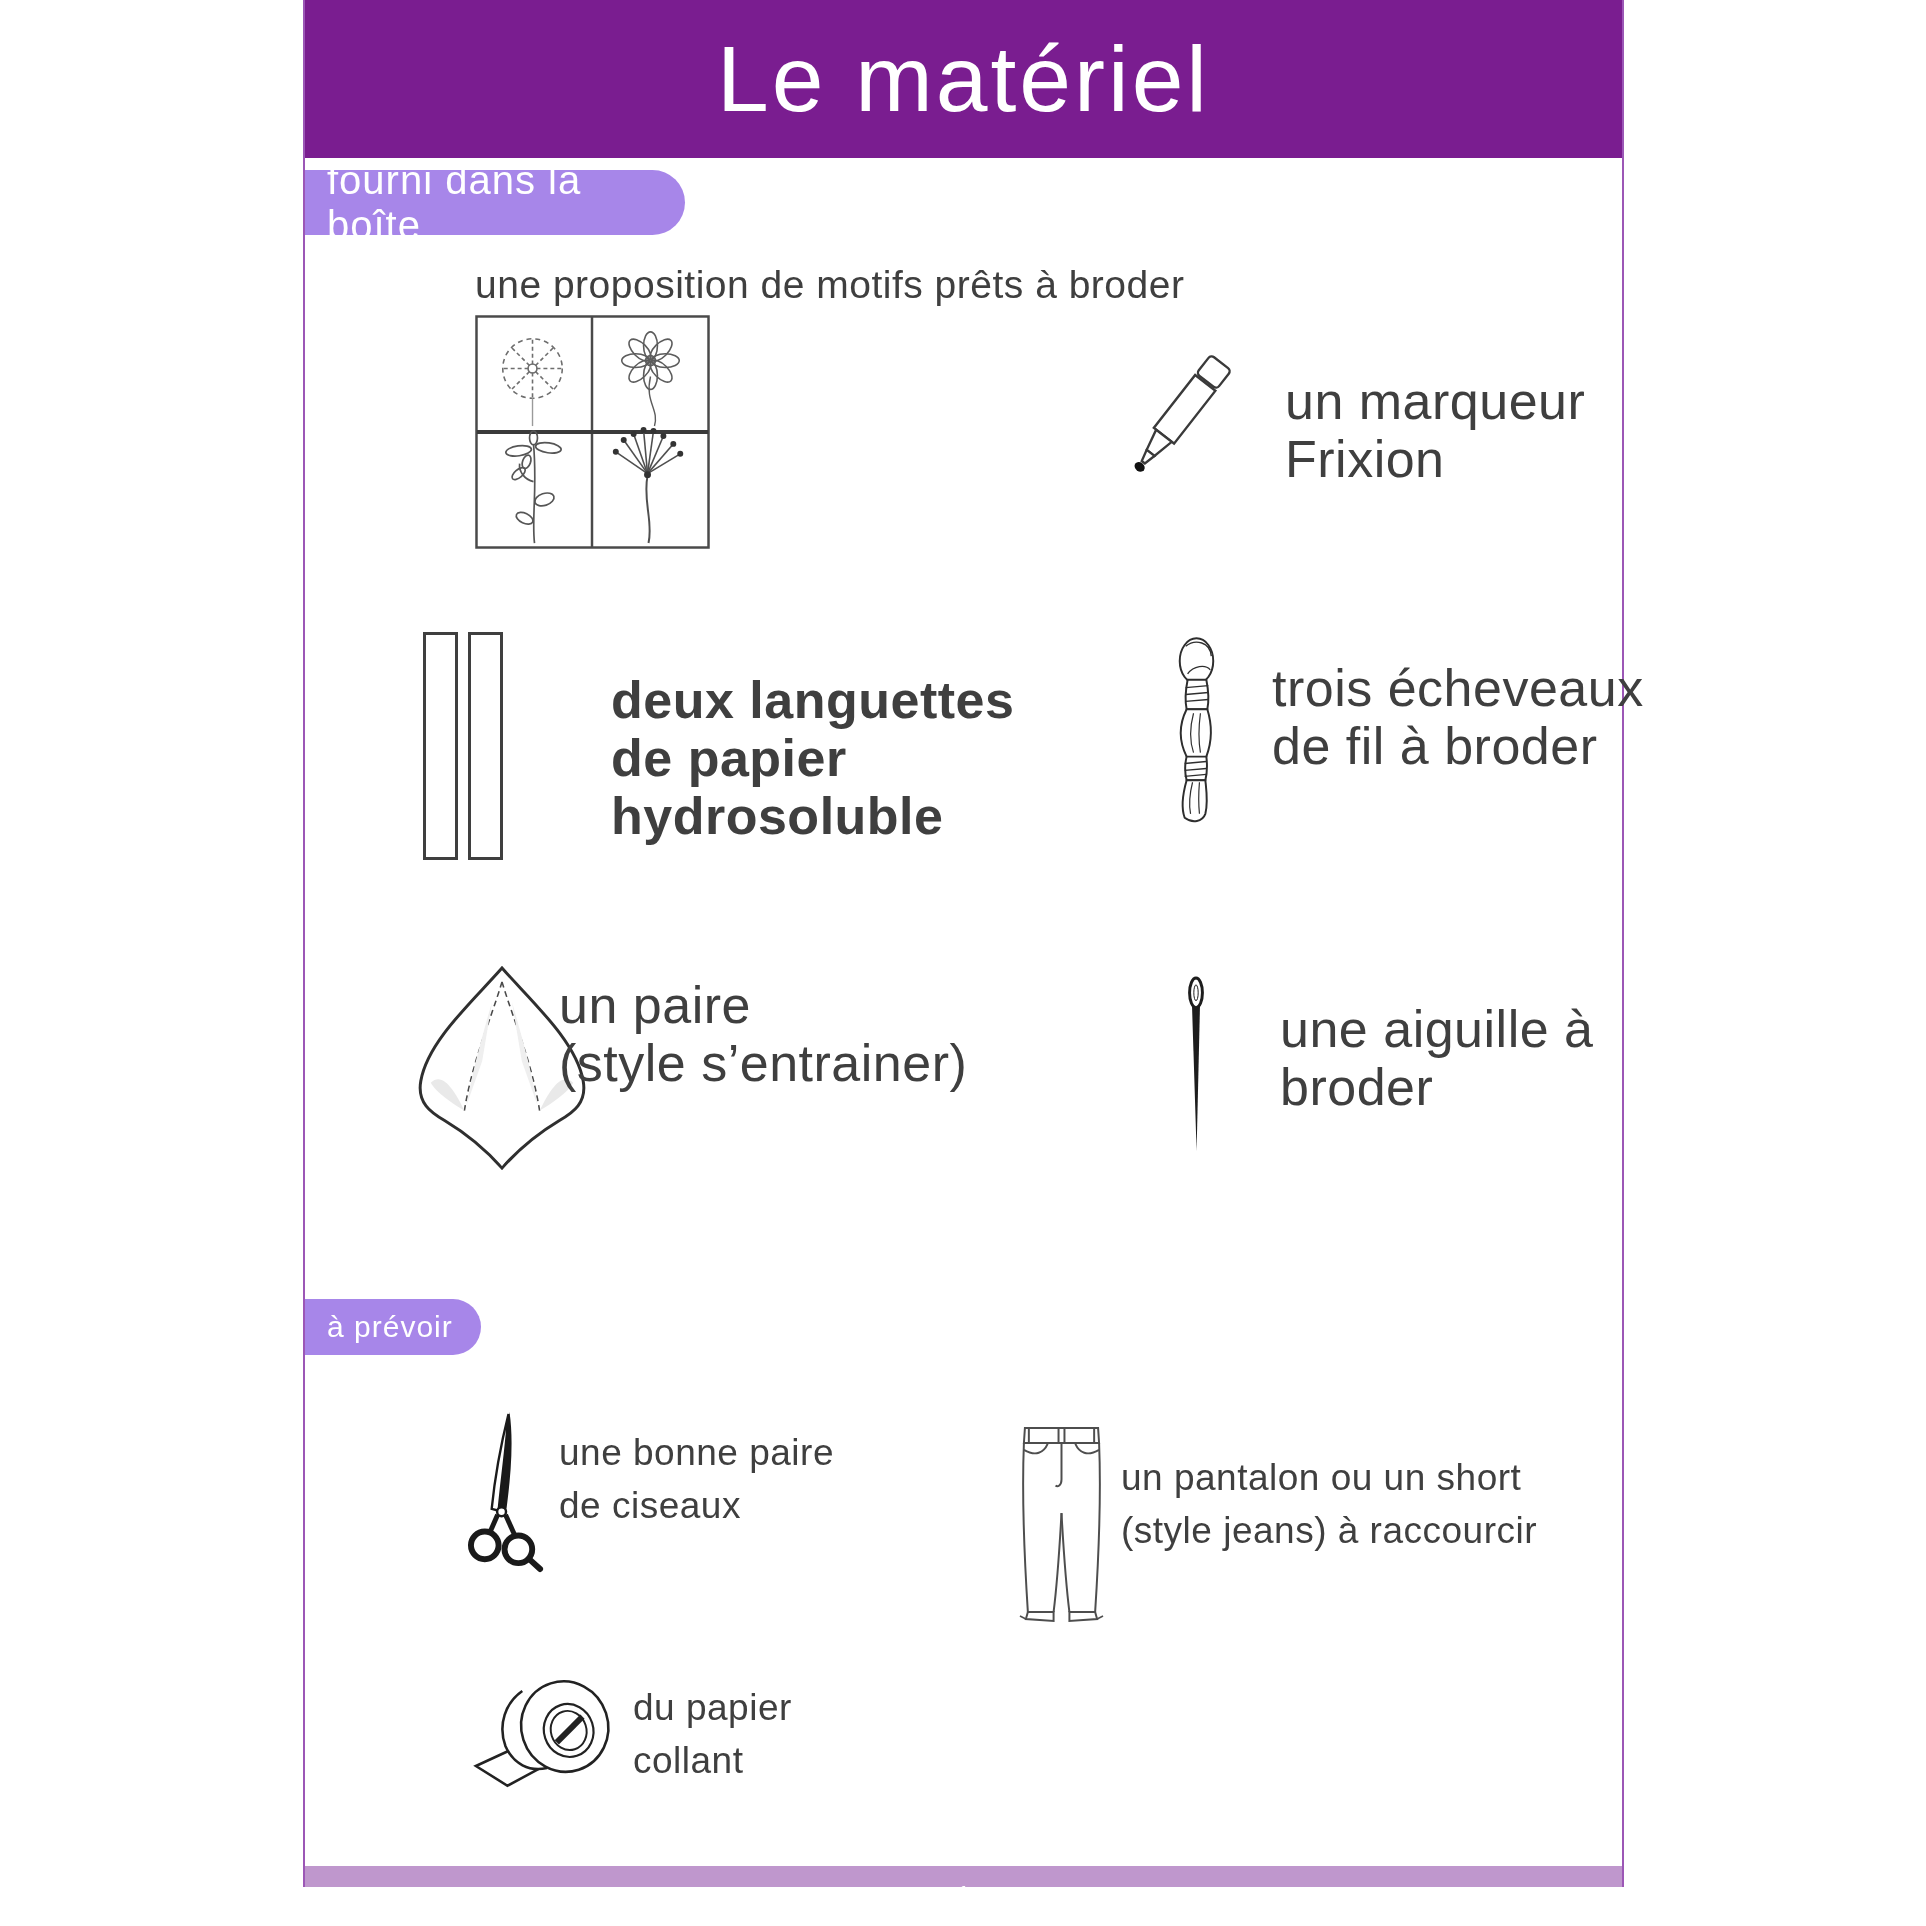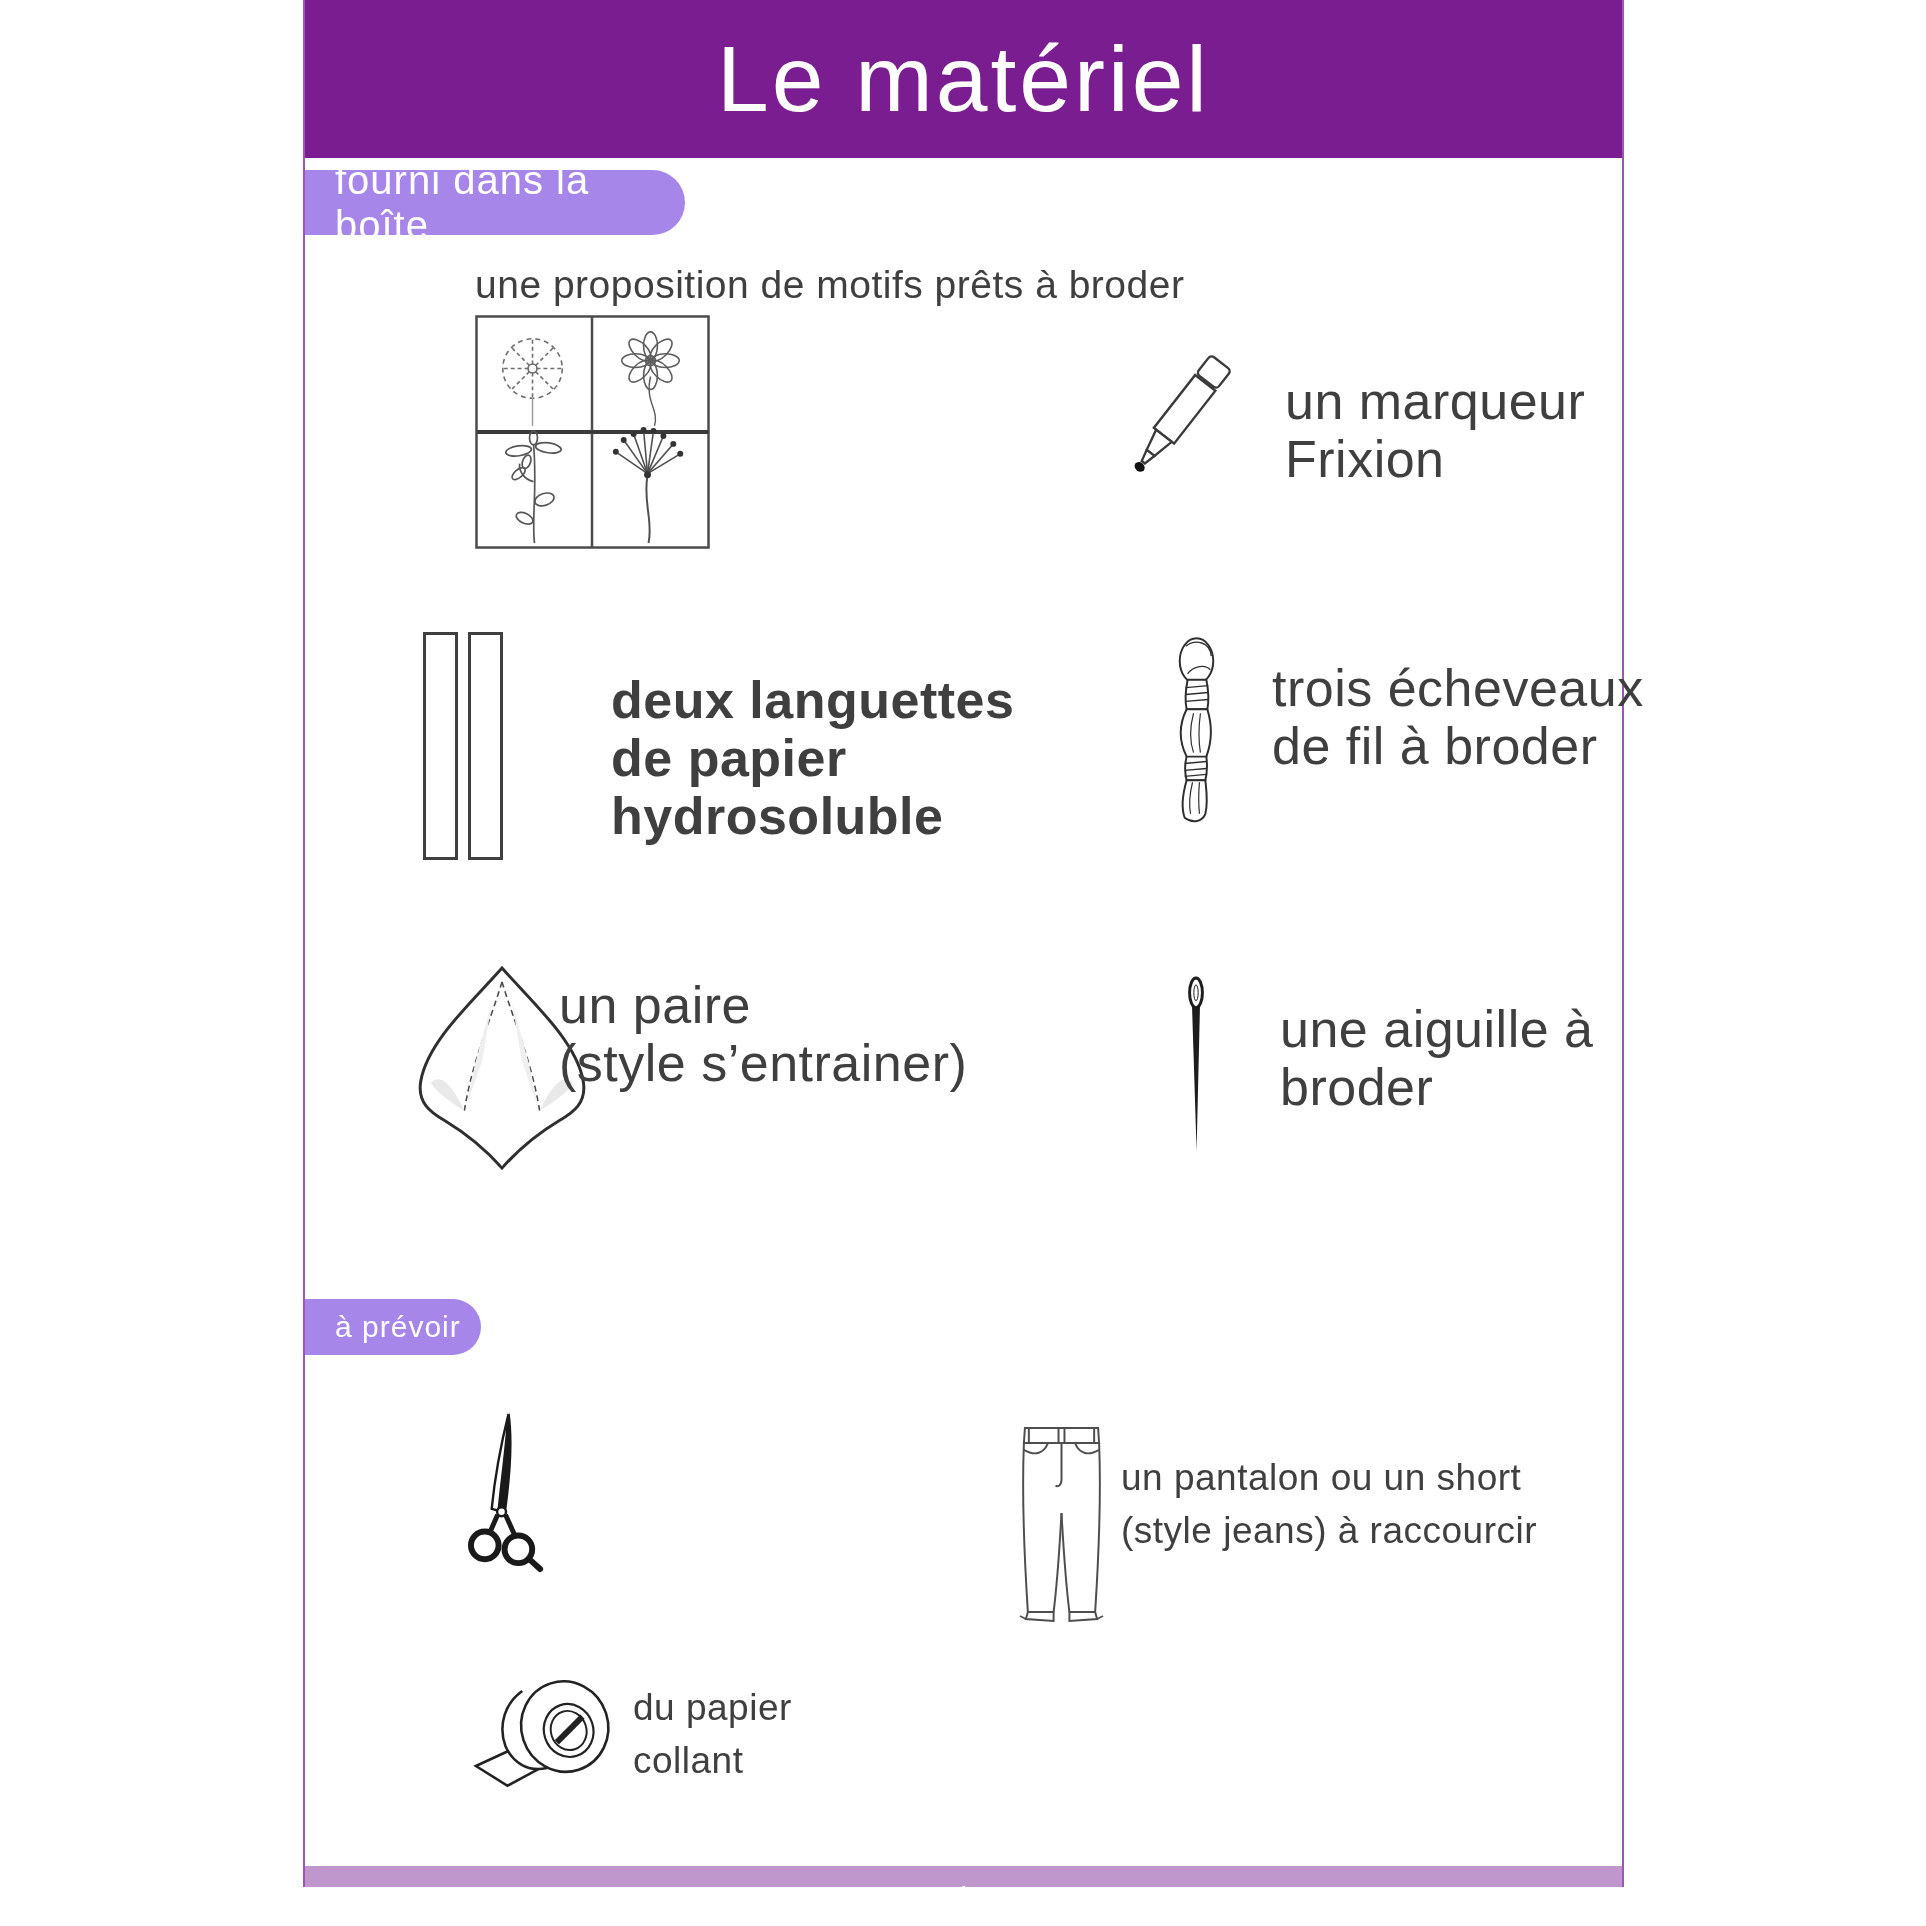--- a/index.html
+++ b/index.html
@@ -7,21 +7,21 @@
           font-family:"Liberation Sans",sans-serif;color:#3f3f3f;}
   .page{position:absolute;left:303px;top:0;width:1321px;height:1927px;box-sizing:border-box;
         border-left:2px solid #9c57b6;border-right:2px solid #9c57b6;background:#ffffff;}
   .abs{position:absolute;margin-left:44px;}
 
   .header{position:absolute;left:0;top:0;width:100%;height:158px;background:#7a1d90;
           display:flex;align-items:center;justify-content:center;}
   .title{color:#ffffff;font-size:93px;font-weight:300;letter-spacing:3px;}
 
   .pill{position:absolute;left:0;background:#a786e9;color:#ffffff;display:flex;align-items:center;
-        box-sizing:border-box;padding-left:30px;letter-spacing:1px;}
+        box-sizing:border-box;padding-left:22px;letter-spacing:1px;}
   .pill1{top:170px;height:65px;width:380px;border-radius:0 33px 33px 0;font-size:40px;}
   .pill2{top:1299px;height:56px;width:176px;border-radius:0 28px 28px 0;font-size:30px;}
 
   .caption{left:126px;top:263px;font-size:39px;letter-spacing:0.5px;}
 
   .txt{letter-spacing:0.5px;}
   .txt1{font-size:52px;line-height:58px;}
   .txt2{font-size:37px;line-height:53px;}
   .txt div{white-space:nowrap;}
 
@@ -234,20 +234,24 @@
         <path d="M44,4 C36,36 30,70 27,100 L34,102 C37,70 42,36 44,4 Z" fill="#ffffff" stroke="#1a1a1a" stroke-width="2.4"></path>
         <path d="M45,2 C49,28 47,62 42,100 L34,100 C38,62 42,28 45,2 Z" fill="#1a1a1a"></path>
         <line x1="33" y1="106" x2="26" y2="122" stroke="#1a1a1a" stroke-width="5"></line>
         <line x1="41" y1="106" x2="50" y2="126" stroke="#1a1a1a" stroke-width="5"></line>
         <circle cx="37" cy="103" r="4.5" fill="#ffffff" stroke="#1a1a1a" stroke-width="2.5"></circle>
         <circle cx="20" cy="137" r="14" fill="none" stroke="#1a1a1a" stroke-width="6"></circle>
         <circle cx="54" cy="141" r="14" fill="none" stroke="#1a1a1a" stroke-width="6"></circle>
         <line x1="65" y1="151" x2="76" y2="161" stroke="#1a1a1a" stroke-width="6" stroke-linecap="round"></line>
       </svg>
     </div>
+    <div class="abs txt txt2 pos-scissors-txt">
+      <div>une bonne paire</div>
+      <div>de ciseaux</div>
+    </div>
 
     <div class="abs pos-pants-icon">
       <svg width="91" height="210" viewBox="0 0 92 212">
         <g fill="none" stroke="#4e4e4e" stroke-width="2">
           <path d="M9,6 L83,6 L84,21 L8,21 Z"></path>
           <line x1="13" y1="6" x2="13" y2="21"></line>
           <line x1="43" y1="6" x2="43" y2="21"></line>
           <line x1="49" y1="6" x2="49" y2="21"></line>
           <line x1="79" y1="6" x2="79" y2="21"></line>
           <path d="M8,28 C20,35 28,31 32,22"></path>

